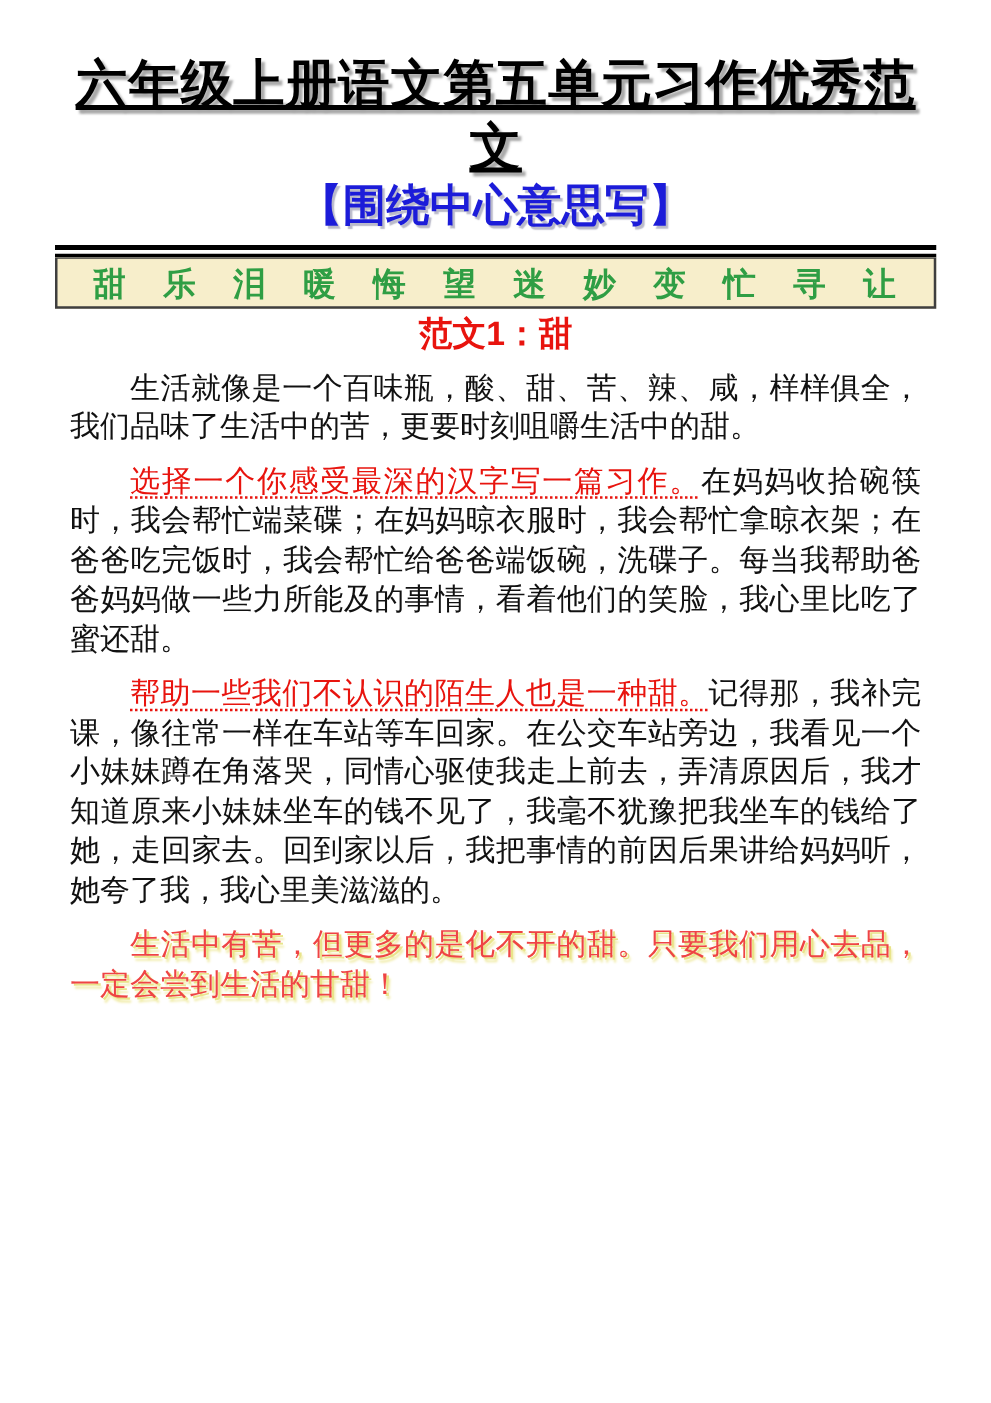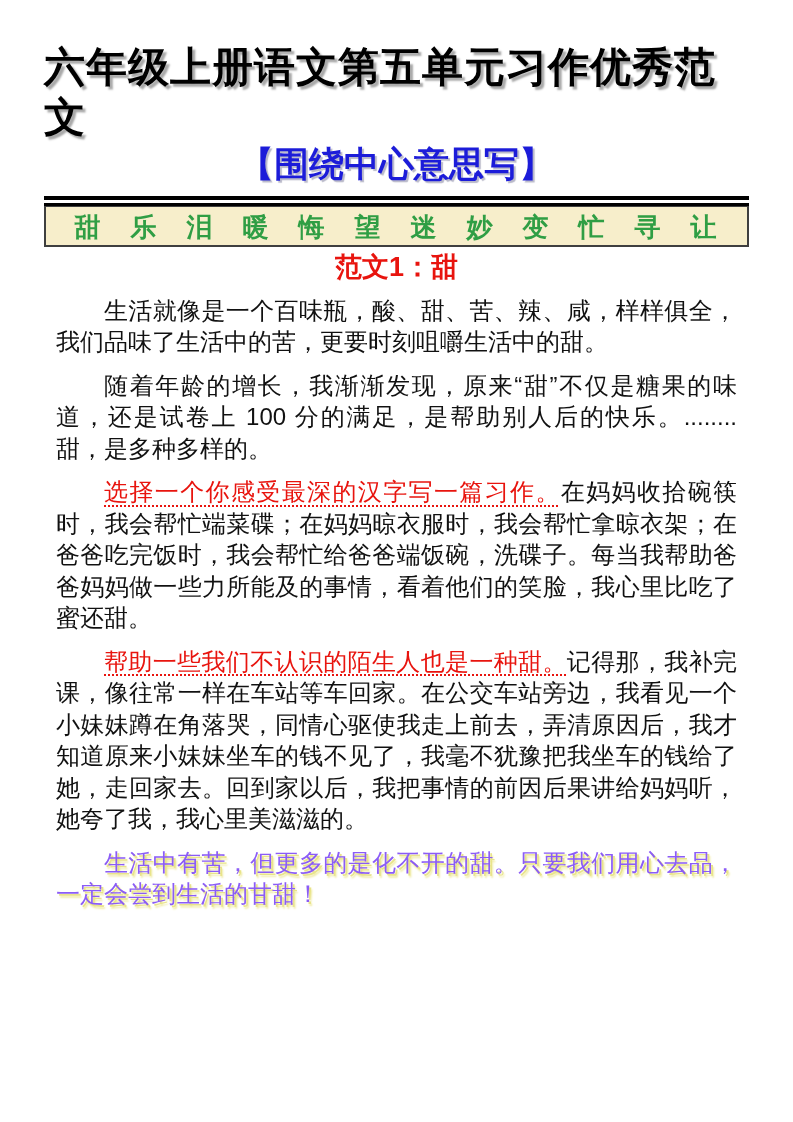--- a/index.html
+++ b/index.html
@@ -12,24 +12,26 @@
     box-sizing: border-box;
     padding: 42px 44px 0 44px;
     overflow: hidden;
     font-family: "Liberation Sans", sans-serif;
   }
   .title {
     margin: 0 0 6px 0;
     font-size: 41px;
     line-height: 1.22;
     font-weight: bold;
+    text-align: center;
     color: #000000;
     letter-spacing: 1px;
     text-shadow: 3px 3px 2px #a8a8a8;
     font-family: "Liberation Serif", serif;
+    text-decoration: underline;
   }
   .subtitle {
     margin: 0 0 9px 0;
     font-size: 35px;
     line-height: 1.1;
     font-weight: bold;
     text-align: center;
     color: #1c1cd9;
     text-shadow: 2px 2px 1px #b9b9c9;
     font-family: Liberation Mono, monospace;
@@ -83,21 +85,21 @@
   .seg { color: inherit; }
   .s-blue { color: #29a7e1; }
   .s-redu {
     color: #e8140e;
     text-decoration: underline;
     text-decoration-style: dotted;
     text-decoration-thickness: 2px;
     text-underline-offset: 5px;
   }
   .s-green {
-    color: #8b5cf6;
+    color: #ef4444;
     text-shadow: 2px 2px 0 #e9e48a, 3px 4px 2px #efeaa0;
   }
 </style>
 </head>
 <body>
 
 <div class="page">
 
   <h1 class="title">六年级上册语文第五单元习作优秀范文</h1>
 
@@ -109,21 +111,20 @@
     <div class="char-row">甜　乐　泪　暖　悔　望　迷　妙　变　忙　寻　让</div>
   </div>
 
   <h3 class="essay-heading">范文1：甜</h3>
 
   <div class="essay">
 
     <p class="para"><span class="seg">生活就像是一个百味瓶，酸、甜、苦、辣、咸，样样俱全，我们品味了生活中的苦，更要时刻咀嚼生活中的甜。</span></p>
 
 
-    <p class="para"><span class="seg">随着年龄的增长，我渐渐发现，原来“甜”不仅是糖果的味道，还是试卷上 100 分的满足，是帮助别人后的快乐。........甜，是多种多样的。</span></p>
 
 
     <p class="para"><span class="seg s-redu">选择一个你感受最深的汉字写一篇习作。</span><span class="seg">在妈妈收拾碗筷时，我会帮忙端菜碟；在妈妈晾衣服时，我会帮忙拿晾衣架；在爸爸吃完饭时，我会帮忙给爸爸端饭碗，洗碟子。每当我帮助爸爸妈妈做一些力所能及的事情，看着他们的笑脸，我心里比吃了蜜还甜。</span></p>
 
     <p class="para"><span class="seg s-redu">帮助一些我们不认识的陌生人也是一种甜。</span><span class="seg">记得那，我补完课，像往常一样在车站等车回家。在公交车站旁边，我看见一个小妹妹蹲在角落哭，同情心驱使我走上前去，弄清原因后，我才知道原来小妹妹坐车的钱不见了，我毫不犹豫把我坐车的钱给了她，走回家去。回到家以后，我把事情的前因后果讲给妈妈听，她夸了我，我心里美滋滋的。</span></p>
 
     <p class="para"><span class="seg s-green">生活中有苦，但更多的是化不开的甜。只要我们用心去品，一定会尝到生活的甘甜！</span></p>
 
   </div>
 

